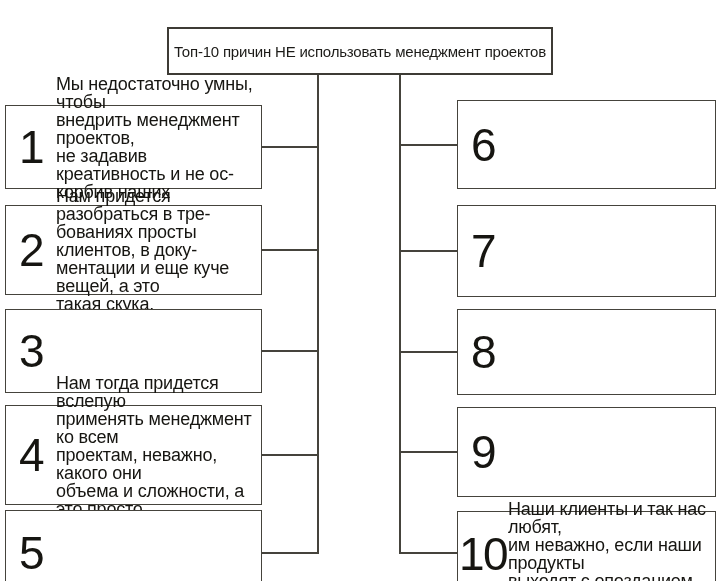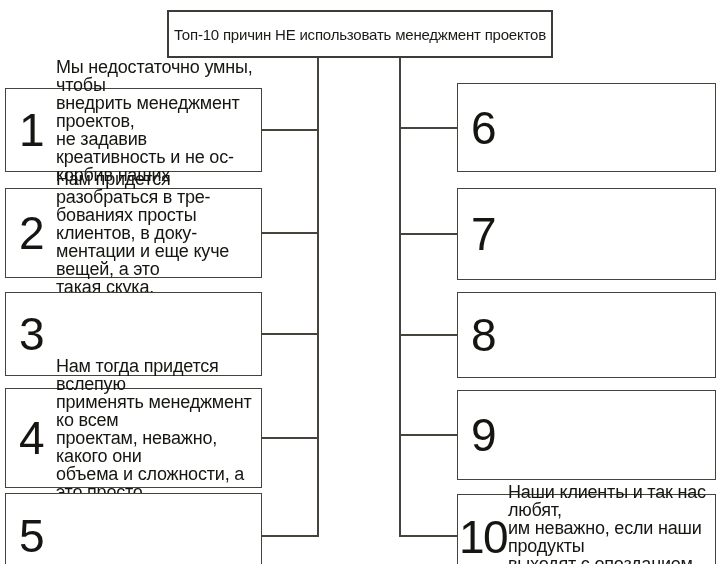--- a/index.html
+++ b/index.html
@@ -7,20 +7,21 @@
     padding: 0;
     background: #ffffff;
     font-family: "Liberation Sans", "DejaVu Sans", sans-serif;
   }
   .canvas {
     position: relative;
     width: 719px;
     height: 564px;
     background: #ffffff;
     overflow: hidden;
+    margin-top: 17px;
   }
   .title-box {
     position: absolute;
     left: 167px;
     top: 10px;
     width: 386px;
     height: 48px;
     box-sizing: border-box;
     border: 2px solid #3d3b35;
     background: #ffffff;

